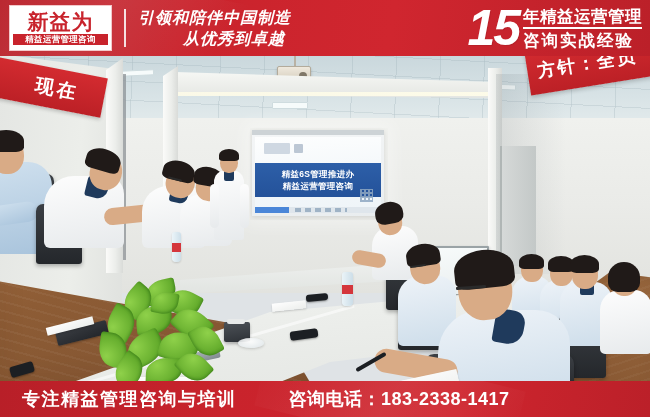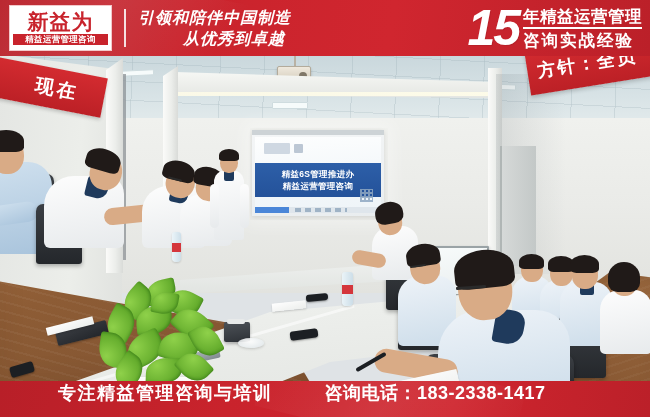--- a/index.html
+++ b/index.html
@@ -243,21 +243,21 @@
   .tissue{ background:linear-gradient(170deg,#4d5258,#2d3136); border-radius:2px; box-shadow:0 2px 3px rgba(0,0,0,.28); }
   .tissue-top{ position:absolute; left:3px; top:-3px; width:18px; height:5px; background:#e8eaea; border-radius:2px; }
   .ashtray{ background:radial-gradient(ellipse at 40% 35%,rgba(255,255,255,.95),rgba(215,225,230,.7));
     border-radius:50%; box-shadow:0 1px 3px rgba(0,0,0,.18); }
   .socket{ background:linear-gradient(170deg,#aab2b6,#7f888d); border-radius:2px; }
 
   
   .footer{
     position:absolute; left:0; bottom:0; width:650px; height:36px;
     background:linear-gradient(100deg,#b81f28 0%,#c9232c 35%,#cf252e 70%,#bb2029 100%);
-    display:flex; z-index:40; overflow:hidden;padding-left:36px;
+    display:flex; align-items:center; z-index:40; overflow:hidden;
   }
   .foot-sheen{ position:absolute; left:40%; top:-60%; width:40%; height:220%;
     background:linear-gradient(110deg,rgba(255,255,255,0),rgba(255,255,255,.09),rgba(255,255,255,0));
     transform:rotate(14deg); }
   .foot-l{ position:relative; color:#fff; font-size:18px; font-weight:bold; letter-spacing:1.5px;
     margin-left:22px; white-space:nowrap; }
   .foot-r{ position:relative; color:#fff; font-size:18px; font-weight:bold; letter-spacing:.5px;
     margin-left:52px; white-space:nowrap; }
 </style>
 </head>

